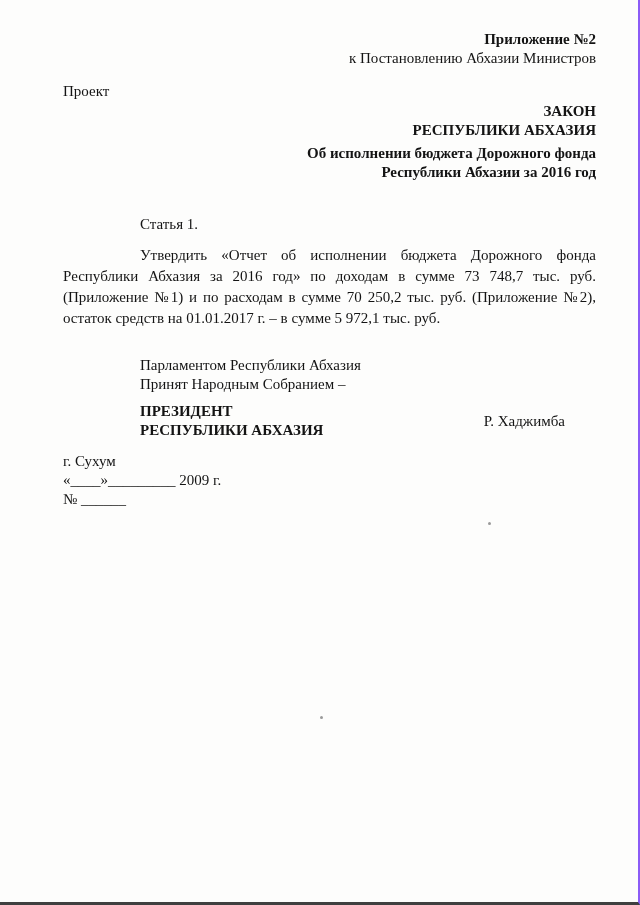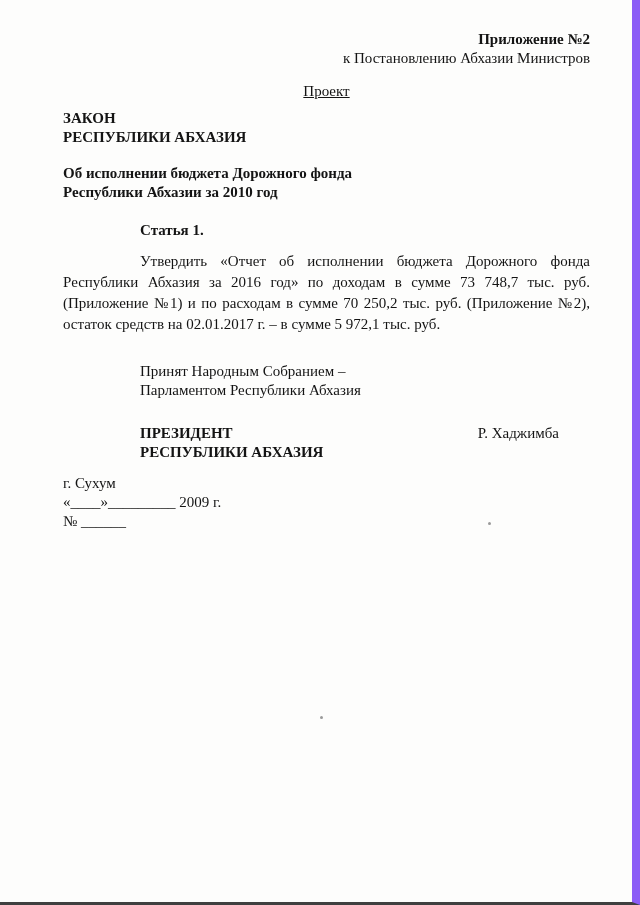--- a/index.html
+++ b/index.html
@@ -6,71 +6,70 @@
   html, body { background: #ffffff; }
   .page {
     position: relative;
     width: 640px;
     height: 905px;
     background: #fdfdfc;
     font-family: "Liberation Serif", "DejaVu Serif", serif;
     font-size: 15px;
     color: #141414;
     padding: 30px 42px 0 63px;
-    border-right: 8px solid #8b5cf6;
+    border-right: 2px solid #8b5cf6;
     border-bottom: 3px solid #3f3f3f;
     overflow: hidden;
   }
   .annex-block {
     text-align: right;
     line-height: 19px;
   }
   .annex-title { font-weight: bold; }
   .draft-label {
-    text-align: center;
+    text-align: left;
     margin-top: 14px;
     line-height: 19px;
-    text-decoration: underline;
   }
   .law-title {
-    text-align: left;
+    text-align: right;
     font-weight: bold;
-    margin-top: 8px;
+    margin-top: 1px;
     line-height: 19px;
   }
   .law-subtitle {
-    text-align: left;
+    text-align: right;
     font-weight: bold;
-    margin-top: 17px;
+    margin-top: 4px;
     line-height: 19px;
   }
   .article-heading {
-    font-weight: bold;
-    margin-top: 19px;
+    font-weight: normal;
+    margin-top: 33px;
     margin-left: 77px;
     line-height: 19px;
   }
   .article-text {
     margin-top: 11px;
     text-align: justify;
     text-indent: 77px;
     line-height: 21px;
   }
   .adoption-block {
     margin-top: 27px;
     margin-left: 77px;
     line-height: 19px;
   }
   .president-row {
-    margin-top: 24px;
+    margin-top: 8px;
     margin-left: 77px;
     padding-right: 31px;
     display: flex;
     justify-content: space-between;
-    align-items: flex-start;
+    align-items: center;
   }
   .president-office {
     font-weight: bold;
     line-height: 19px;
   }
   .president-name {
     font-weight: normal;
     line-height: 19px;
   }
   .footer-block {
@@ -99,30 +98,30 @@
 
   <div class="draft-label">Проект</div>
 
   <div class="law-title">
     <div>ЗАКОН</div>
     <div>РЕСПУБЛИКИ АБХАЗИЯ</div>
   </div>
 
   <div class="law-subtitle">
     <div>Об исполнении бюджета Дорожного фонда</div>
-    <div>Республики Абхазии за 2010 год</div>
+    <div>Республики Абхазии за 2016 год</div>
   </div>
 
   <div class="article-heading">Статья 1.</div>
 
-  <p class="article-text">Утвердить «Отчет об исполнении бюджета Дорожного фонда Республики Абхазия за 2016 год» по доходам в сумме 73 748,7 тыс. руб. (Приложение №1) и по расходам в сумме 70 250,2 тыс. руб. (Приложение №2), остаток средств на 02.01.2017 г. – в сумме 5 972,1 тыс. руб.</p>
+  <p class="article-text">Утвердить «Отчет об исполнении бюджета Дорожного фонда Республики Абхазия за 2016 год» по доходам в сумме 73 748,7 тыс. руб. (Приложение №1) и по расходам в сумме 70 250,2 тыс. руб. (Приложение №2), остаток средств на 01.01.2017 г. – в сумме 5 972,1 тыс. руб.</p>
 
   <div class="adoption-block">
+    <div>Парламентом Республики Абхазия</div>
     <div>Принят Народным Собранием –</div>
-    <div>Парламентом Республики Абхазия</div>
   </div>
 
   <div class="president-row">
     <div class="president-office">
       <div>ПРЕЗИДЕНТ</div>
       <div>РЕСПУБЛИКИ АБХАЗИЯ</div>
     </div>
     <div class="president-name">Р. Хаджимба</div>
   </div>
 

